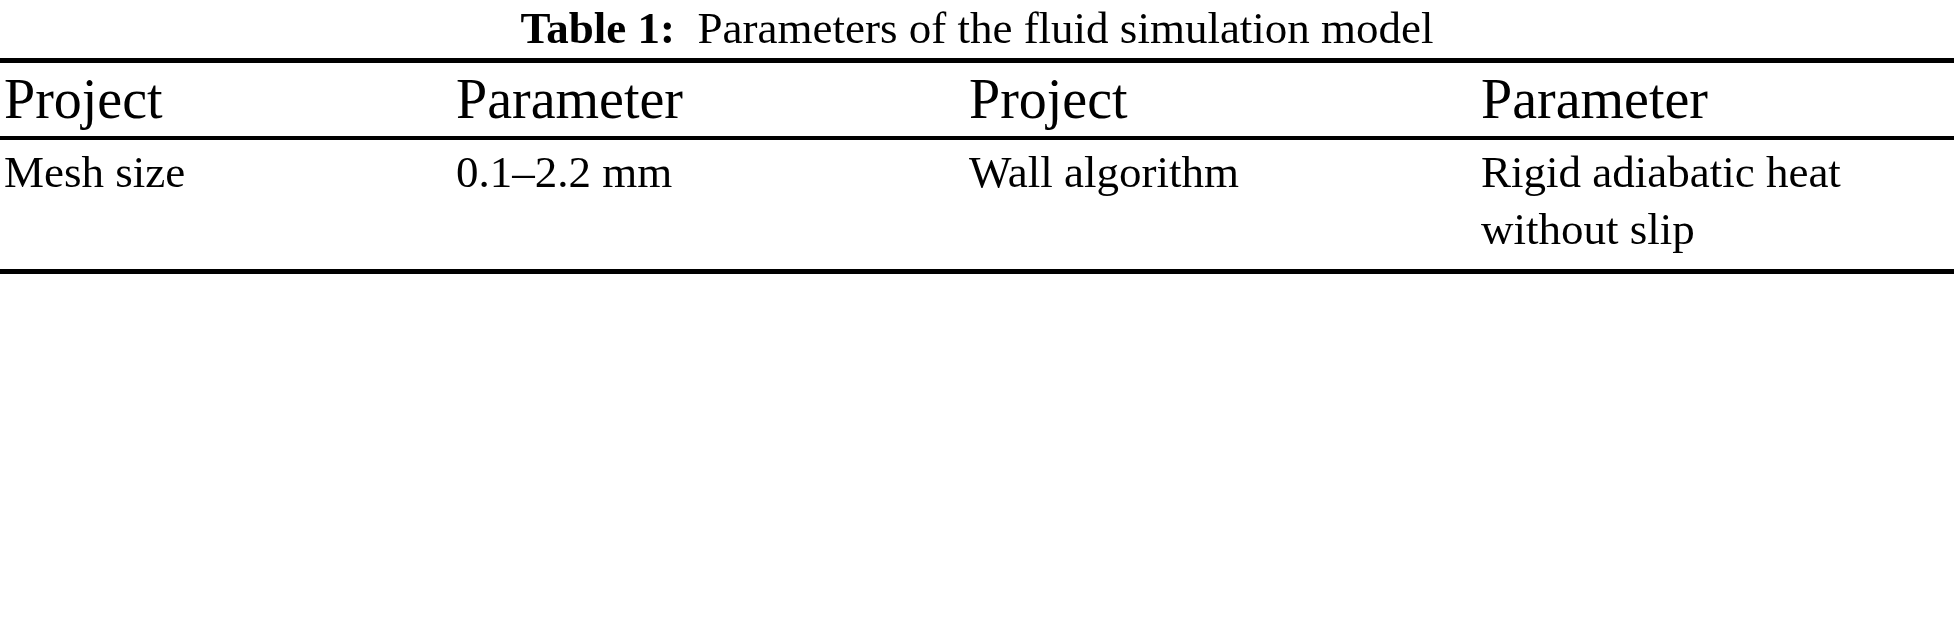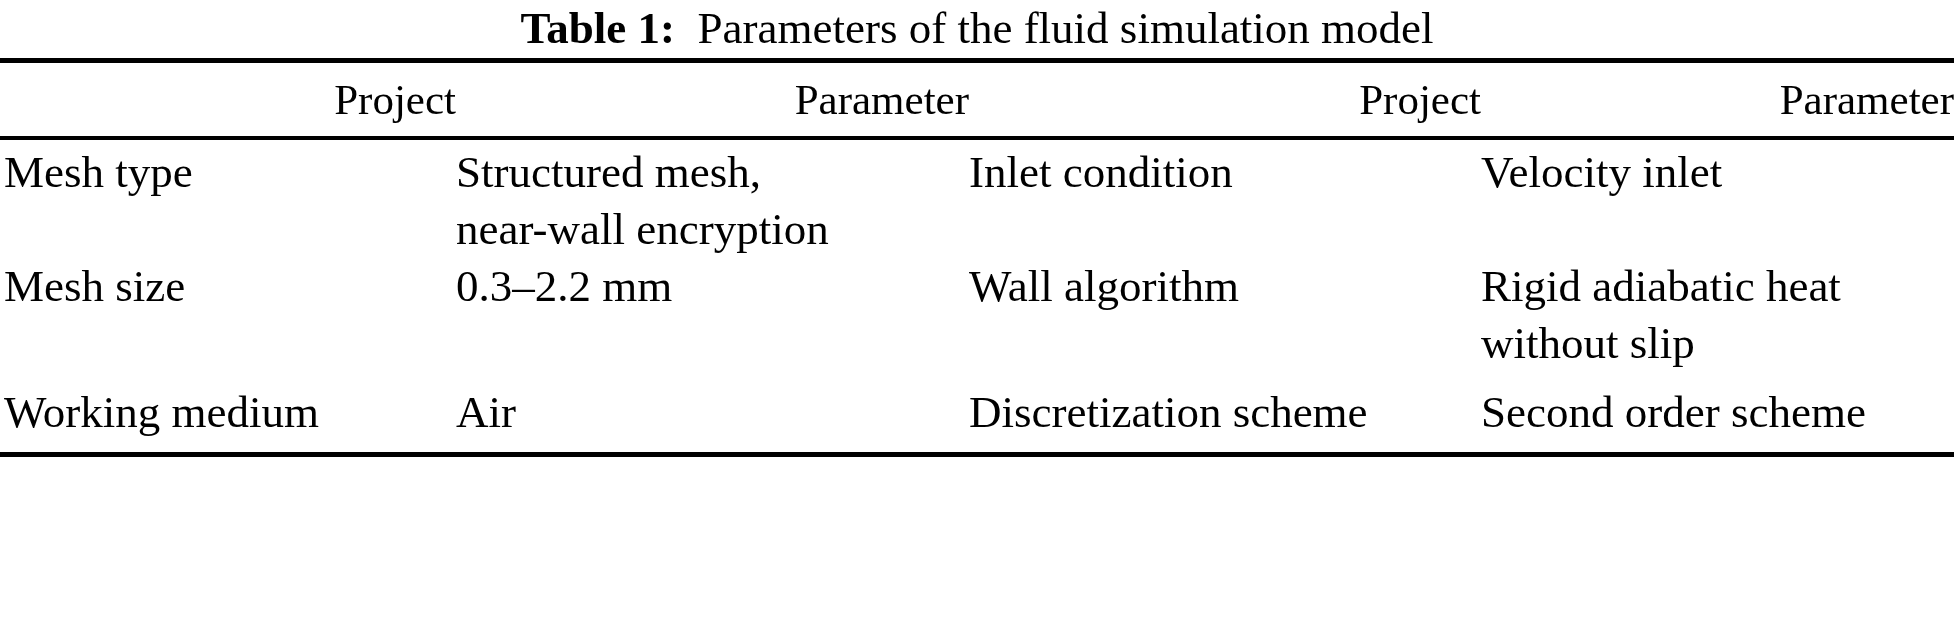--- a/index.html
+++ b/index.html
@@ -29,22 +29,22 @@
     width: 1954px;
     border-top: 5px solid #000000;
     border-bottom: 5px solid #000000;
   }
   col.c1 { width: 456px; }
   col.c2 { width: 513px; }
   col.c3 { width: 512px; }
   col.c4 { width: 473px; }
   th {
     font-weight: normal;
-    font-size: 43px;
-    text-align: right;
+    font-size: 56px;
+    text-align: left;
     line-height: 57px;
     padding: 8px 0 8px 0;
   }
   thead tr { border-bottom: 4px solid #000000; }
   th:first-child, td:first-child { padding-left: 4px; }
   td {
     vertical-align: top;
     font-size: 45px;
     line-height: 57px;
     padding: 0;
@@ -73,36 +73,23 @@
     </colgroup>
     <thead>
       <tr>
         <th>Project</th>
         <th>Parameter</th>
         <th>Project</th>
         <th>Parameter</th>
       </tr>
     </thead>
     <tbody>
-      <tr>
-        <td>Mesh type</td>
-        <td>Structured mesh,
-near-wall encryption</td>
-        <td>Inlet condition</td>
-        <td>Velocity inlet</td>
-      </tr>
       <tr class="gap-after">
         <td>Mesh size</td>
-        <td>0.3–2.2 mm</td>
+        <td>0.1–2.2 mm</td>
         <td>Wall algorithm</td>
         <td>Rigid adiabatic heat
 without slip</td>
-      </tr>
-      <tr>
-        <td>Working medium</td>
-        <td>Air</td>
-        <td>Discretization scheme</td>
-        <td>Second order scheme</td>
       </tr>
     </tbody>
   </table>
 
 </div>
 
 </body></html>

